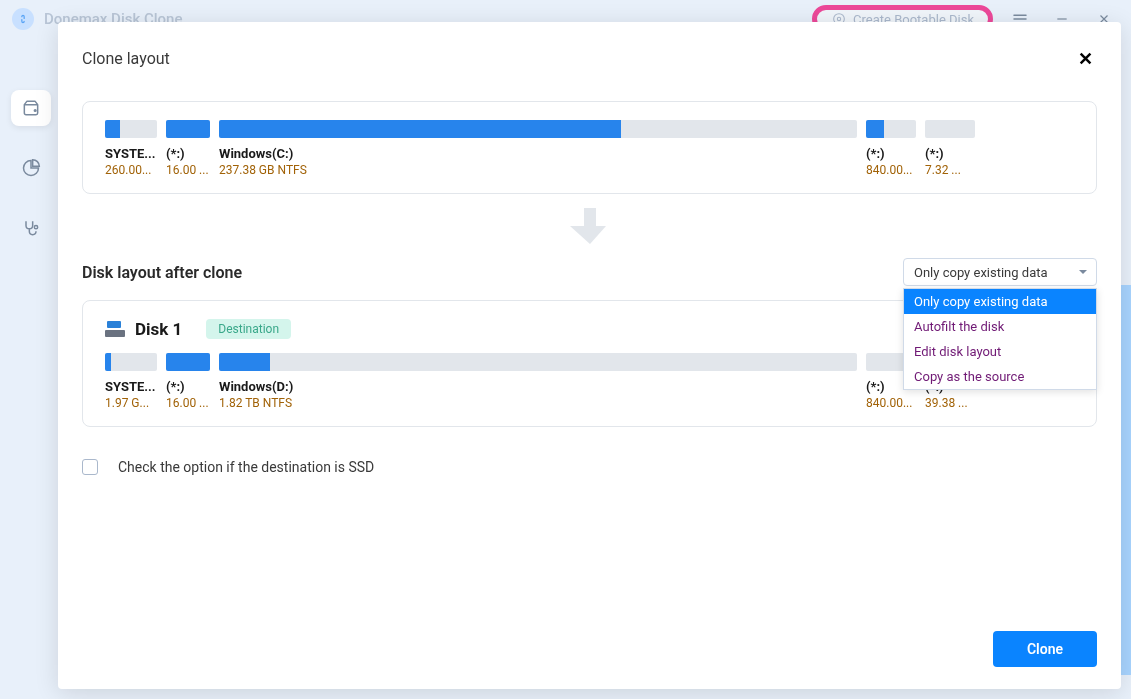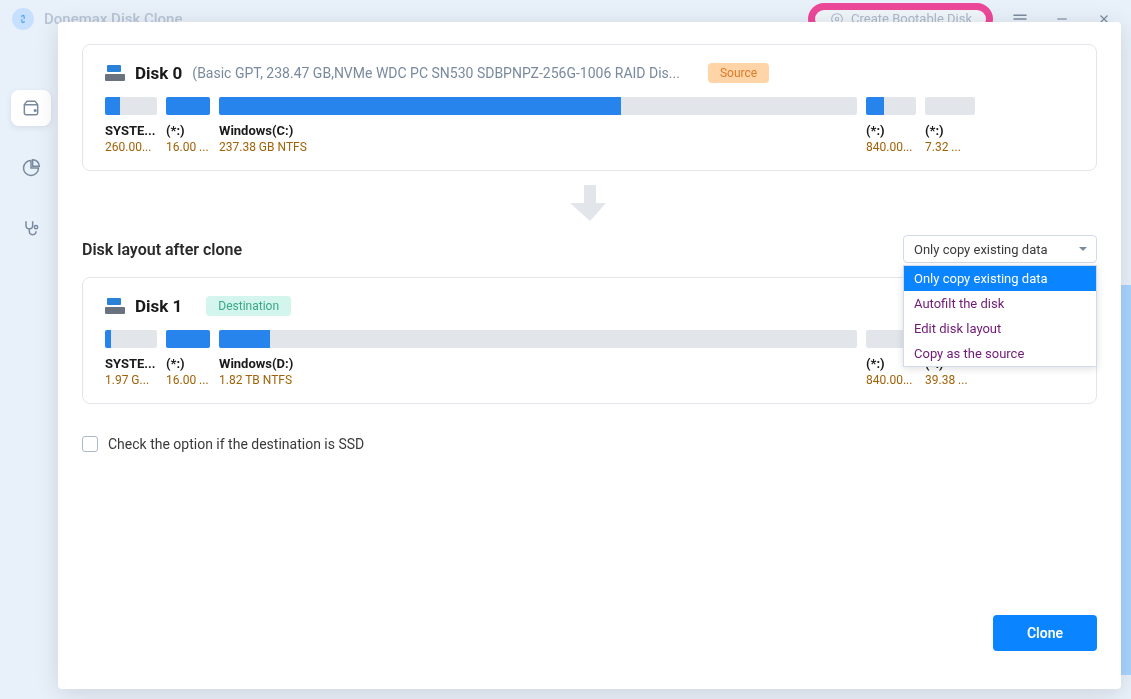--- a/index.html
+++ b/index.html
@@ -3,21 +3,21 @@
   <meta charset="utf-8">
   <style>
     * { box-sizing: border-box; margin: 0; padding: 0; font-family: -apple-system, BlinkMacSystemFont, "Segoe UI", Roboto, sans-serif; }
     body { width: 1131px; height: 699px; background: #e8f0fa; overflow: hidden; position: relative; }
     
     .titlebar { height: 38px; display: flex; align-items: center; padding: 0 12px; }
     .app-logo { width: 22px; height: 22px; background: #c8e0ff; border-radius: 50%; display: flex; align-items: center; justify-content: center; margin-right: 10px; }
     .app-logo svg { width: 14px; height: 14px; }
     .app-title { font-size: 15px; color: #b8c5d6; font-weight: 500; flex: 1; }
     .titlebar-right { display: flex; align-items: center; gap: 12px; }
-    .bootable-btn { display: flex; align-items: flex-start; gap: 6px; padding: 1px 14px; border: 7px solid #ec4899; border-radius: 16px; color: #aab8cc; font-size: 13px; cursor: pointer; background: #f0f5fa; }
+    .bootable-btn { display: flex; align-items: center; gap: 6px; padding: 1px 14px; border: 5px solid #ec4899; border-radius: 16px; color: #aab8cc; font-size: 13px; cursor: pointer; background: #f0f5fa; }
     .win-btn { width: 30px; height: 30px; display: flex; align-items: center; justify-content: center; color: #7a8a9e; cursor: pointer; }
     
     .sidebar { position: absolute; left: 0; top: 38px; width: 62px; height: calc(100% - 38px); padding-top: 52px; }
     .side-item { width: 40px; height: 36px; margin: 0 auto 24px; display: flex; align-items: center; justify-content: center; border-radius: 8px; cursor: pointer; }
     .side-item.active { background: #fff; box-shadow: 0 2px 6px rgba(0,0,0,0.08); }
     .side-item svg { width: 20px; height: 20px; stroke: #7a8a9e; fill: none; stroke-width: 1.8; }
     
     .modal { position: absolute; left: 58px; top: 22px; right: 10px; bottom: 10px; background: #fff; border-radius: 4px; box-shadow: 0 4px 24px rgba(0,0,0,0.12); padding: 22px 24px; }
     .modal-header { display: flex; justify-content: space-between; align-items: center; margin-bottom: 28px; }
     .modal-title { font-size: 16px; color: #3a3a3a; }
@@ -45,25 +45,25 @@
     
     .arrow-down { width: 48px; height: 44px; margin: 10px auto; }
     .arrow-down svg { width: 100%; height: 100%; fill: #e2e6eb; }
     
     .section-row { display: flex; justify-content: space-between; align-items: center; margin-bottom: 14px; margin-top: 7px; position: relative; }
     .dropdown { width: 194px; height: 28px; border: 1px solid #d0dae8; border-radius: 4px; display: flex; align-items: center; justify-content: space-between; padding: 0 8px 0 10px; font-size: 13px; color: #3a3a3a; cursor: pointer; }
     .dropdown-menu { position: absolute; right: 0; top: 30px; width: 194px; background: #fff; border: 1px solid #d0dae8; box-shadow: 0 2px 8px rgba(0,0,0,0.12); z-index: 10; }
     .dropdown-item { padding: 5px 10px; font-size: 13px; color: #701a75; cursor: pointer; }
     .dropdown-item.selected { background: #0a84ff; color: #fff; }
     
-    .ssd-row { display: flex; align-items: center; gap: 10px; margin-top: 32px; }
+    .ssd-row { display: flex; align-items: center; gap: 20px; margin-top: 32px; }
     .checkbox { width: 16px; height: 16px; border: 1.5px solid #aab8cc; border-radius: 3px; cursor: pointer; }
     .ssd-label { font-size: 14px; color: #3a3a3a; }
     
-    .footer { position: absolute; right: 24px; bottom: 38px; text-decoration: underline; }
+    .footer { position: absolute; right: 24px; bottom: 22px; text-decoration: underline; }
     .clone-btn { background: #0a84ff; color: #fff; border: none; border-radius: 4px; padding: 10px 34px; font-size: 14px; font-weight: 600; cursor: pointer; }
     
     .right-edge { position: absolute; right: 0; top: 285px; width: 28px; height: 390px; background: #a8d4ff; border-radius: 6px 0 0 6px; }
   </style>
 </head>
 <body>
 
 <div class="titlebar">
   <div class="app-logo">
     <svg viewBox="0 0 24 24">
@@ -114,31 +114,26 @@
       <svg viewBox="0 0 24 24">
         <path d="M6 4v5a4 4 0 0 0 8 0V4M10 13v3a4 4 0 0 0 8 0"></path>
         <circle cx="18" cy="11" r="2"></circle>
       </svg>
     </div>
 </div>
 
 <div class="right-edge"></div>
 
 <div class="modal">
+  <div class="modal-header">
+    <div class="modal-title">Clone layout</div>
+    <div class="close-btn">✕</div>
+  </div>
 
   <div class="disk-card">
-    <div class="disk-header">
-      <div class="disk-icon">
-          <div class="di-top"></div>
-          <div class="di-bot"></div>
-        </div>
-      <span class="disk-name">Disk 0</span>
-      <span class="disk-desc">(Basic GPT, 238.47 GB,NVMe WDC PC SN530 SDBPNPZ-256G-1006 RAID Dis...</span>
-      <span class="badge badge-source">Source</span>
-    </div>
     <div class="parts-row">
         <div class="part" style="width: 52px;">
       <div class="part-bar">
             <div class="part-fill" style="width:28%"></div>
           </div>
       <div class="part-name">SYSTE...</div>
       <div class="part-size">260.00...</div>
         </div>
         <div class="part" style="width: 44px;">
       <div class="part-bar">

